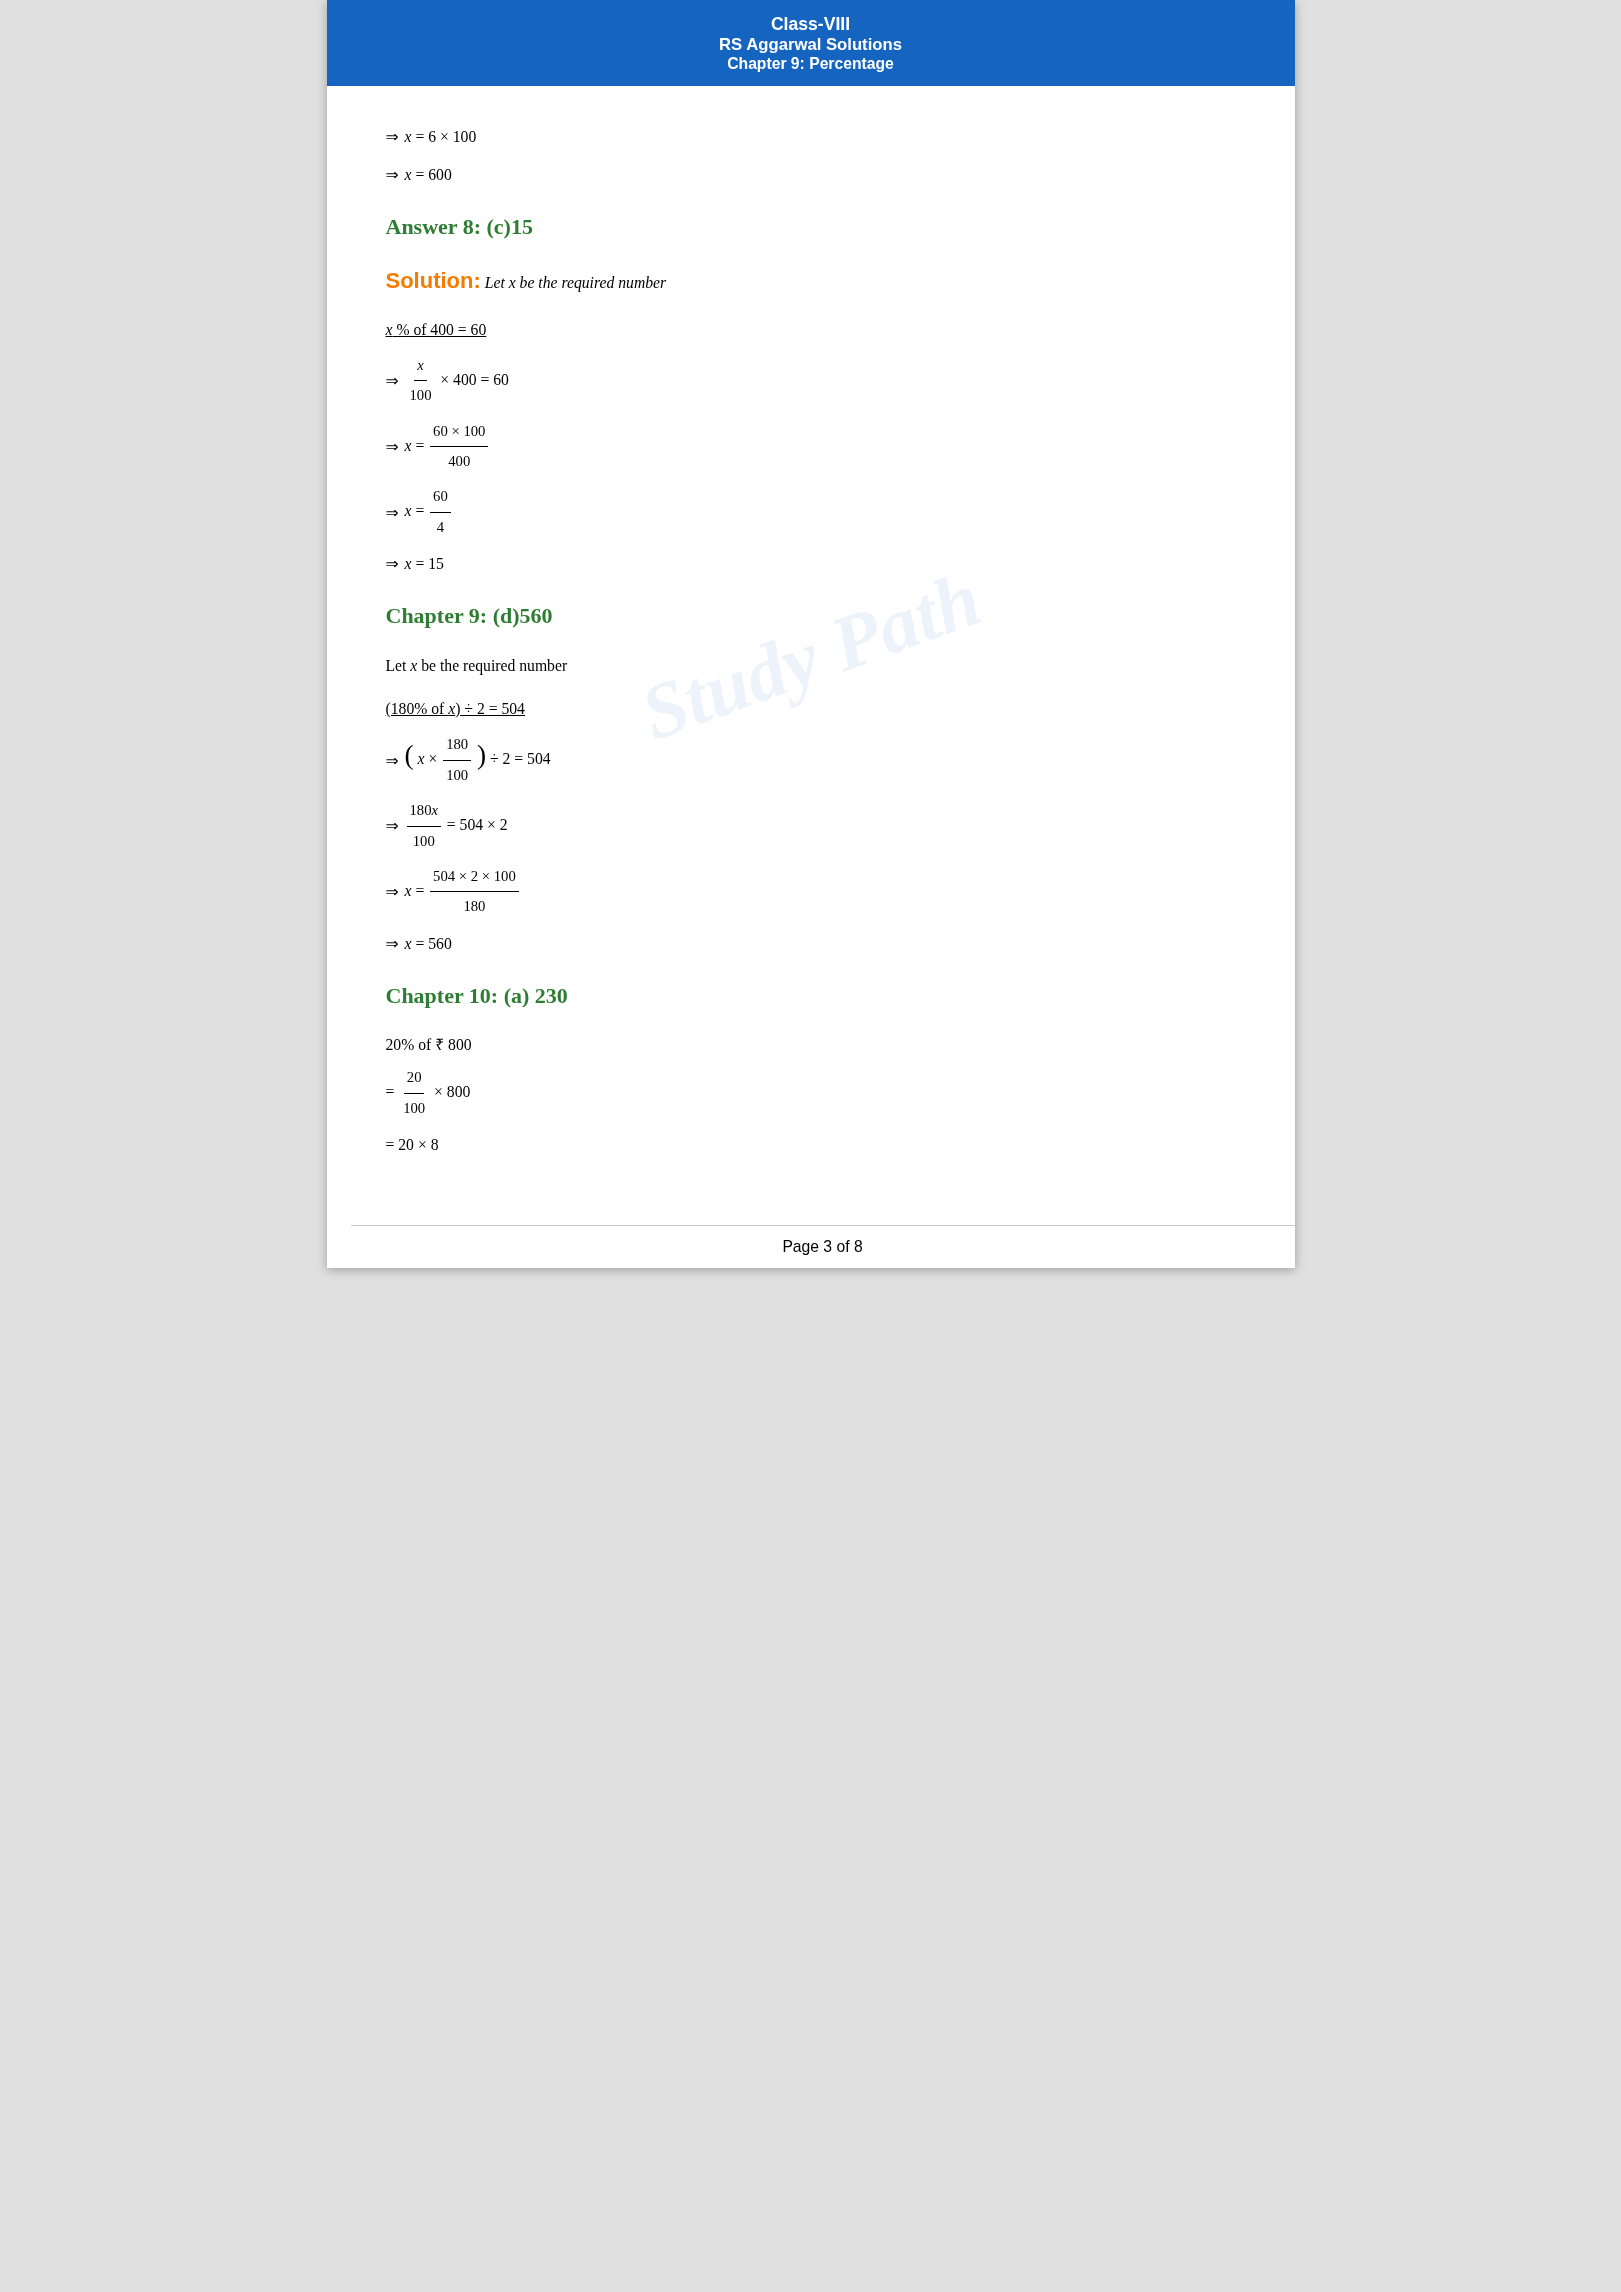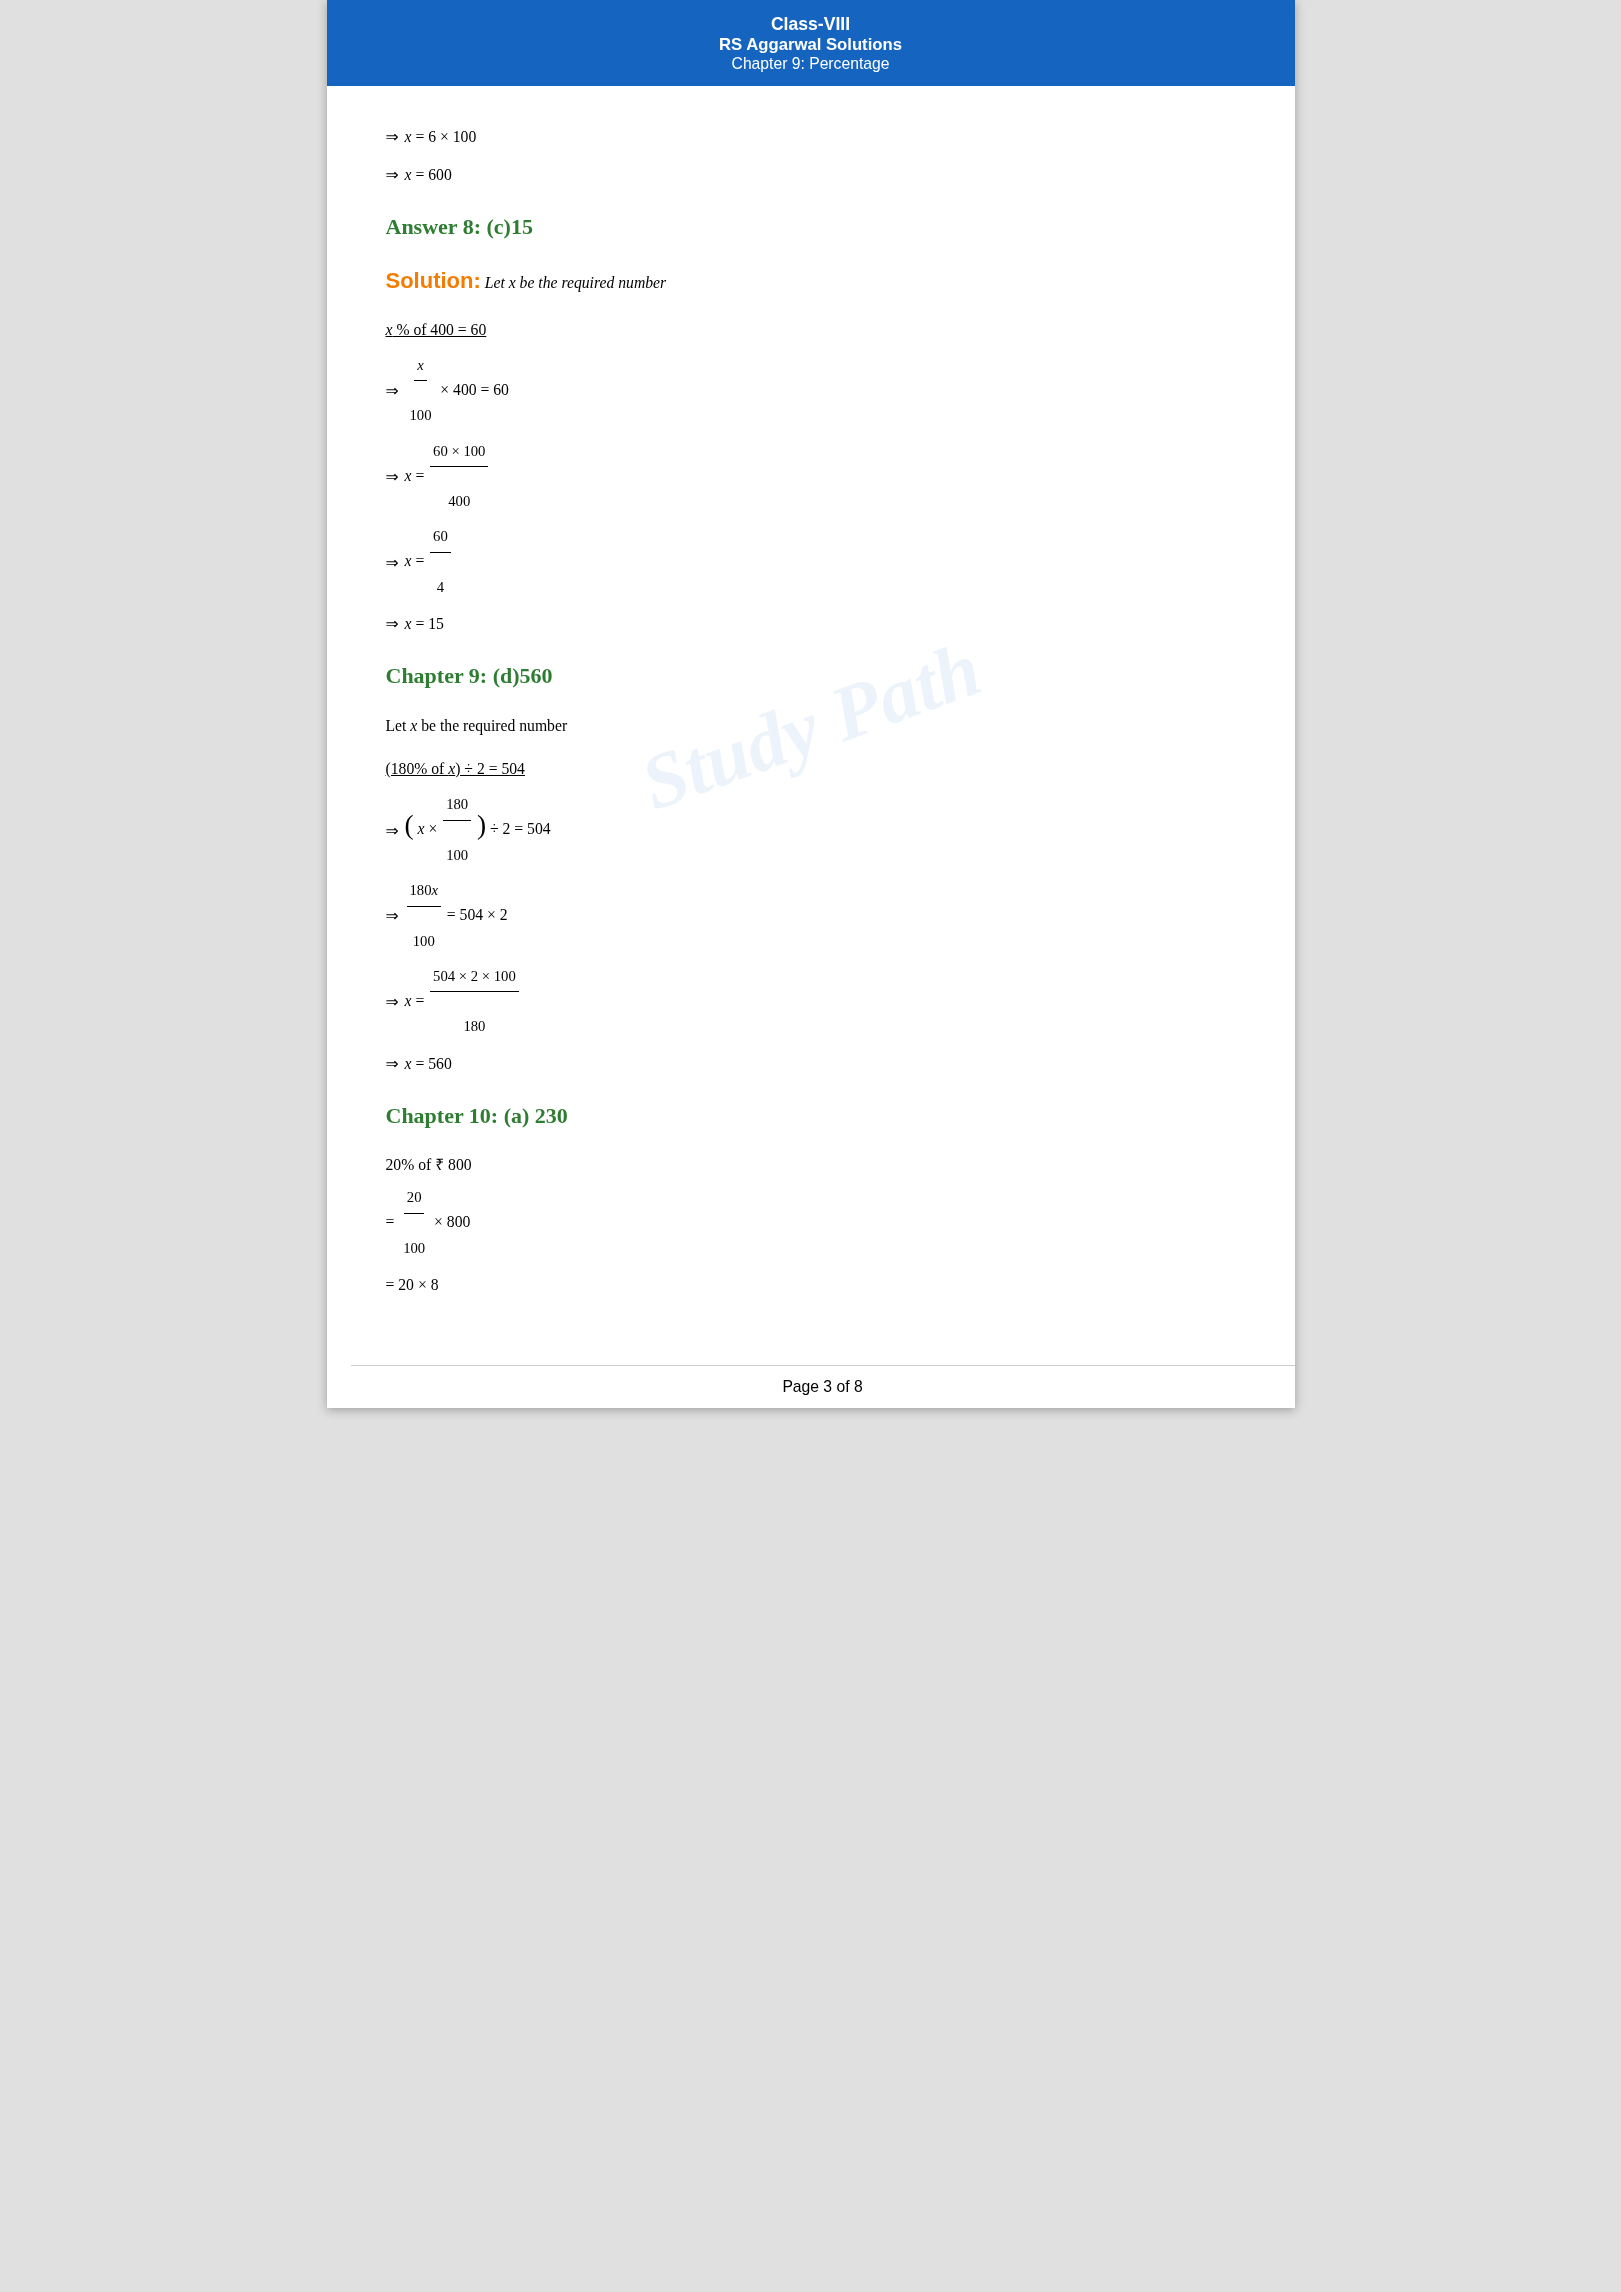--- a/index.html
+++ b/index.html
@@ -41,21 +41,21 @@
     }
 
     .header-line2 {
       font-size: 16.7px;
       font-weight: bold;
       font-family: Arial, sans-serif;
     }
 
     .header-line3 {
       font-size: 15.7px;
-      font-weight: normal;
+      font-weight: bold;
       font-family: Arial, sans-serif;
     }
 
     .content {
       padding: 29px 59px 59px 59px;
       flex: 1;
       position: relative;
     }
 
     .watermark {
@@ -120,21 +120,20 @@
       border-bottom: 1.5px solid #000;
       padding: 0 2.9px;
       text-align: center;
       font-size: 14.7px;
     }
 
     .fraction-denominator {
       padding: 0 2.9px;
       text-align: center;
       font-size: 14.7px;
-      margin-top: 20px;
     }
 
     .arrow-line {
       display: flex;
       align-items: center;
       margin: 5.9px 0;
       font-size: 15.7px;
       line-height: 2.0;
     }
 

